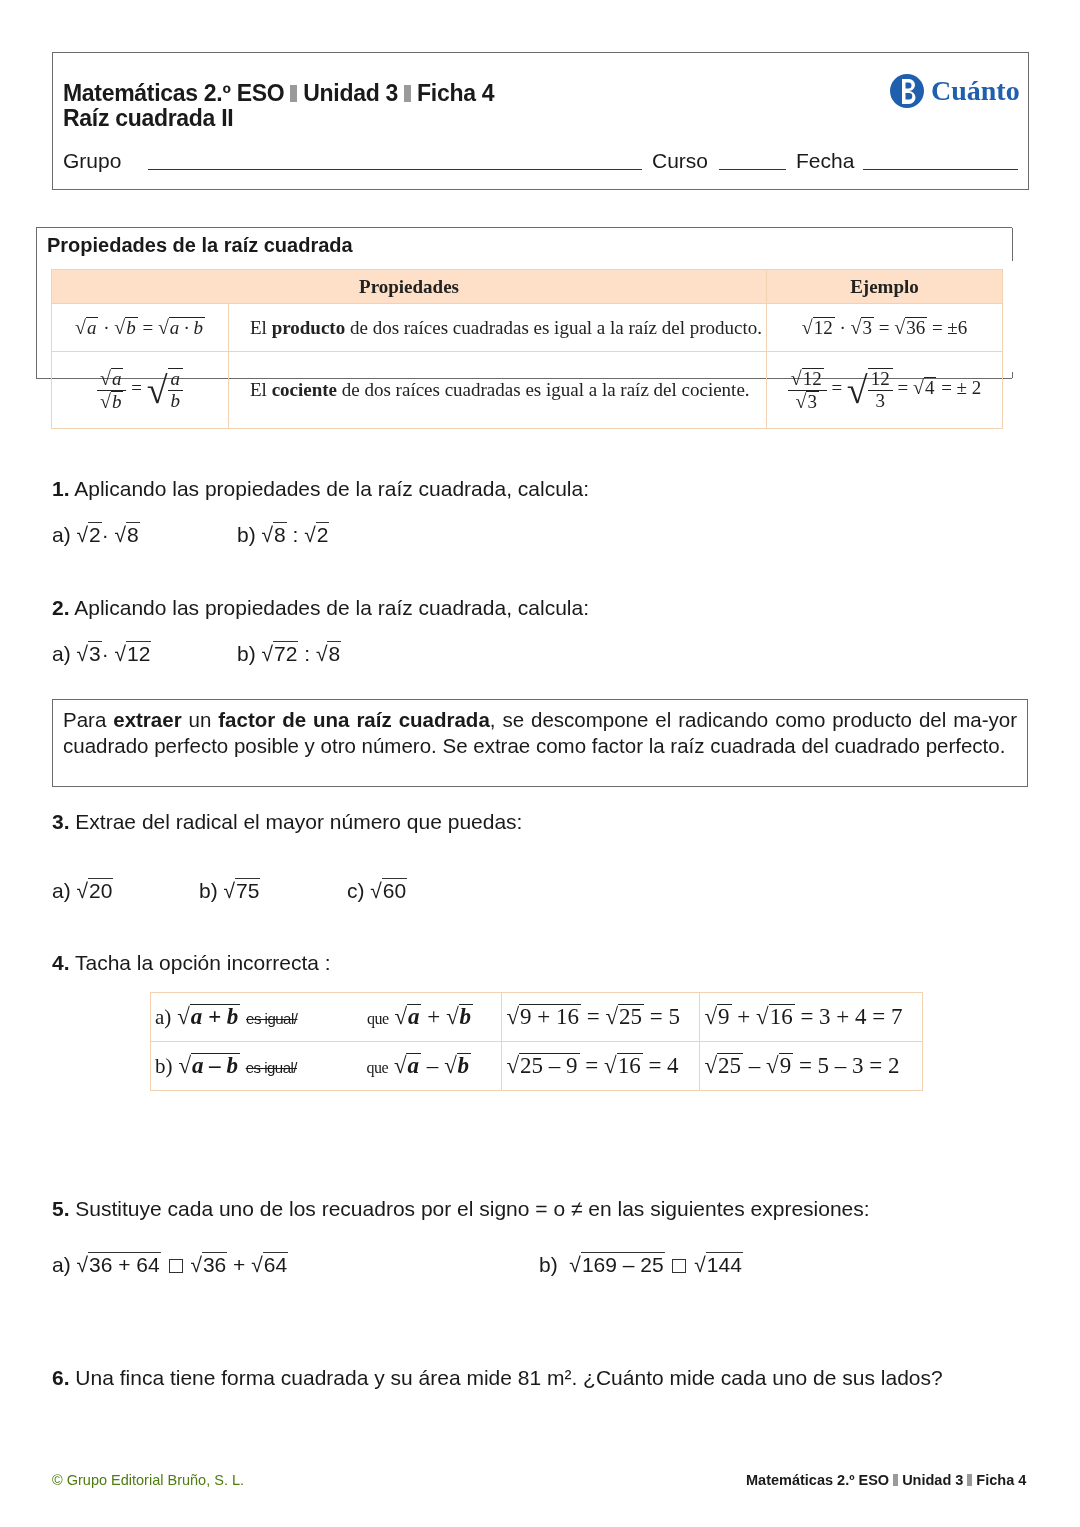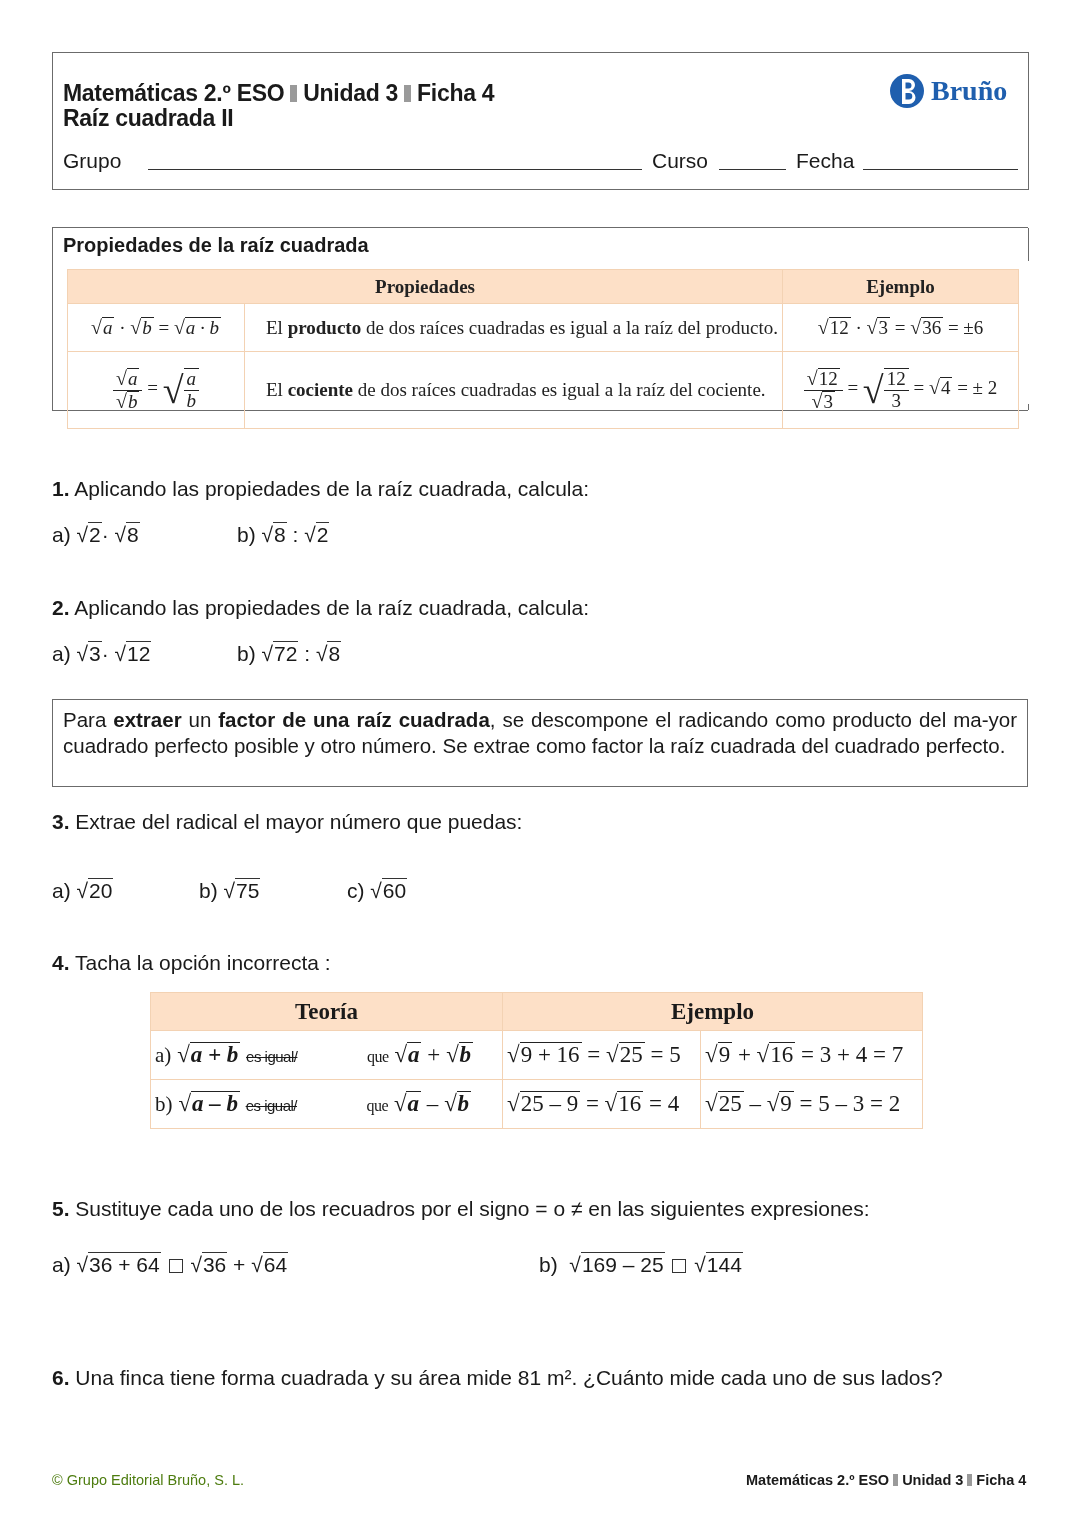--- a/index.html
+++ b/index.html
@@ -12,21 +12,21 @@
   #title-line1 { left: 10px; top: 27px; font-size: 23px; font-weight: bold; letter-spacing: -0.3px; white-space: nowrap; }
   #title-line2 { left: 10px; top: 52px; font-size: 23px; font-weight: bold; letter-spacing: -0.3px; }
   .sep { display: inline-block; width: 7px; height: 17px; background: #9a9a9a; margin: 0 6px; vertical-align: -1px; }
   #logo { left: 836px; top: 20px; display: flex; align-items: center; }
   #logo-mark { width: 36px; height: 36px; }
   #logo-text { font-family: "Liberation Serif", serif; font-weight: bold; font-size: 28px; color: #1f5fae; margin-left: 6px; }
   .field-row { top: 96px; font-size: 21px; white-space: nowrap; }
   .field-line { position: absolute; border-bottom: 1px solid #333; height: 1px; }
 
   
-  #props-box { left: 52px; top: 227px; width: 976px; height: 184px; border: 1px solid #6b6b6b; border-right: none; }
+  #props-box { left: 36px; top: 227px; width: 976px; height: 152px; border: 1px solid #6b6b6b; border-right: none; }
   #props-box::after { content: ""; position: absolute; right: -1px; top: 0; width: 1px; height: 33px; background: #6b6b6b; }
   #props-box::before { content: ""; position: absolute; right: -1px; bottom: 0; width: 1px; height: 6px; background: #6b6b6b; }
   #props-title { left: 10px; top: 6px; font-size: 20px; font-weight: bold; }
   table { border-collapse: collapse; }
   #props-table { position: absolute; left: 14px; top: 41px; width: 952px; }
   #props-table th, #props-table td { border: 1.5px solid #f3d2b3; }
   #props-table th { background: #fde0c7; height: 34px; font-family: "Liberation Serif", serif; font-size: 19px; font-weight: bold; color: #222; }
   #props-table td { font-family: "Liberation Serif", serif; font-size: 19px; color: #222; text-align: center; }
   .row1 td { height: 48px; }
   .row2 td { height: 77px; }
@@ -73,21 +73,21 @@
   <div id="title-line1" class="abs">
     <span>Matemáticas 2.º ESO</span><span class="sep"></span><span>Unidad 3</span><span class="sep"></span><span>Ficha 4</span>
   </div>
   <div id="title-line2" class="abs">Raíz cuadrada II</div>
   <div id="logo" class="abs">
     <svg id="logo-mark" viewBox="0 0 36 36">
       <circle cx="18" cy="18" r="17" fill="#1f5fae"></circle>
       <path d="M13 6 h7 a6 6 0 0 1 0 12 a6.5 6.5 0 0 1 0 13 h-7 z" fill="#fff"></path>
       <path d="M16.5 9.5 h3 a3 3 0 0 1 0 6 h-3 z M16.5 20 h3.5 a3.3 3.3 0 0 1 0 6.6 h-3.5 z" fill="#1f5fae"></path>
     </svg>
-    <span id="logo-text">Bruño</span>
+    <span id="logo-text">Cuánto</span>
   </div>
   <div class="abs field-row" style="left:10px;">Grupo</div>
   <div class="field-line" style="left:95px; top:116px; width:494px;"></div>
   <div class="abs field-row" style="left:599px;">Curso</div>
   <div class="field-line" style="left:666px; top:116px; width:67px;"></div>
   <div class="abs field-row" style="left:743px;">Fecha</div>
   <div class="field-line" style="left:810px; top:116px; width:155px;"></div>
 </div>
 
 <div id="props-box" class="abs">
@@ -168,24 +168,20 @@
 </div>
 <div class="abs ans" style="left:52px; top:879px;">a) √<span class="srad">20</span></div>
 <div class="abs ans" style="left:199px; top:879px;text-align:right;">b) √<span class="srad">75</span></div>
 <div class="abs ans" style="left:347px; top:879px;">c) √<span class="srad">60</span></div>
 
 <div class="abs q" style="top:951px;">
   <b>4.</b><span> Tacha la opción incorrecta :</span>
 </div>
 <table id="t4">
   <tbody>
-      <tr>
-    <th style="width:352px;">Teoría</th>
-    <th colspan="2">Ejemplo</th>
-  </tr>
   <tr>
     <td class="theo">
       <span style="font-size:21px;">a)</span>
       <span class="bi">√<span class="rad">a + b</span></span>
       <span class="struck">es igual/</span>
       <span style="display:inline-block; width:58px;"></span>
       <span class="que">que</span>
       <span class="bi">√<span class="rad">a</span></span> + <span class="bi">√<span class="rad">b</span></span>
     </td>
     <td style="width:198px;"><span class="m">√<span class="rad">9 + 16</span> = √<span class="rad">25</span> = 5</span></td>

